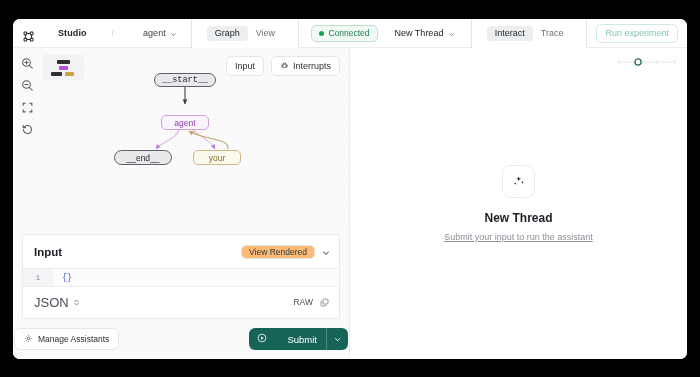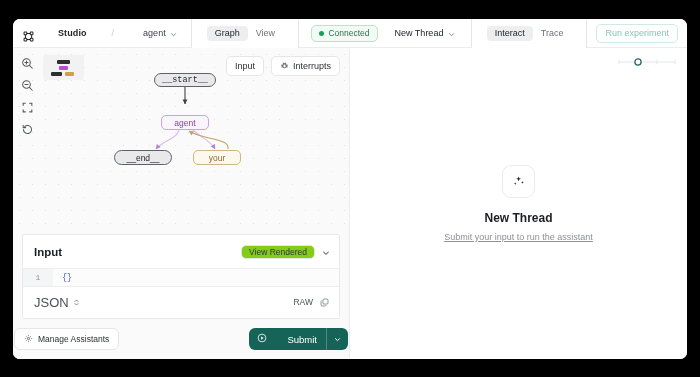--- a/index.html
+++ b/index.html
@@ -143,21 +143,21 @@
     overflow: hidden;
   }
   .input-head {
     display: flex; align-items: center;
     padding: 8px 9px 7px 11px;
   }
   .input-title { font-size: 11.5px; font-weight: 700; color: #1c2025; }
   .input-head-sp { flex: 1; }
   .view-rendered {
     font-size: 8.5px; color: #31363c;
-    border: 1px solid #e4e4e4; background: #84cc16;
+    border: 1px solid #e4e4e4; background: #fdba74;
     border-radius: 5px; padding: 1px 7px;
   }
   .vr-chev { margin-left: 7px; display: block; }
   .editor {
     display: flex; align-items: stretch;
     border-top: 1px solid #ededed;
     border-bottom: 1px solid #ededed;
     background: #fff;
     height: 19px;
   }

